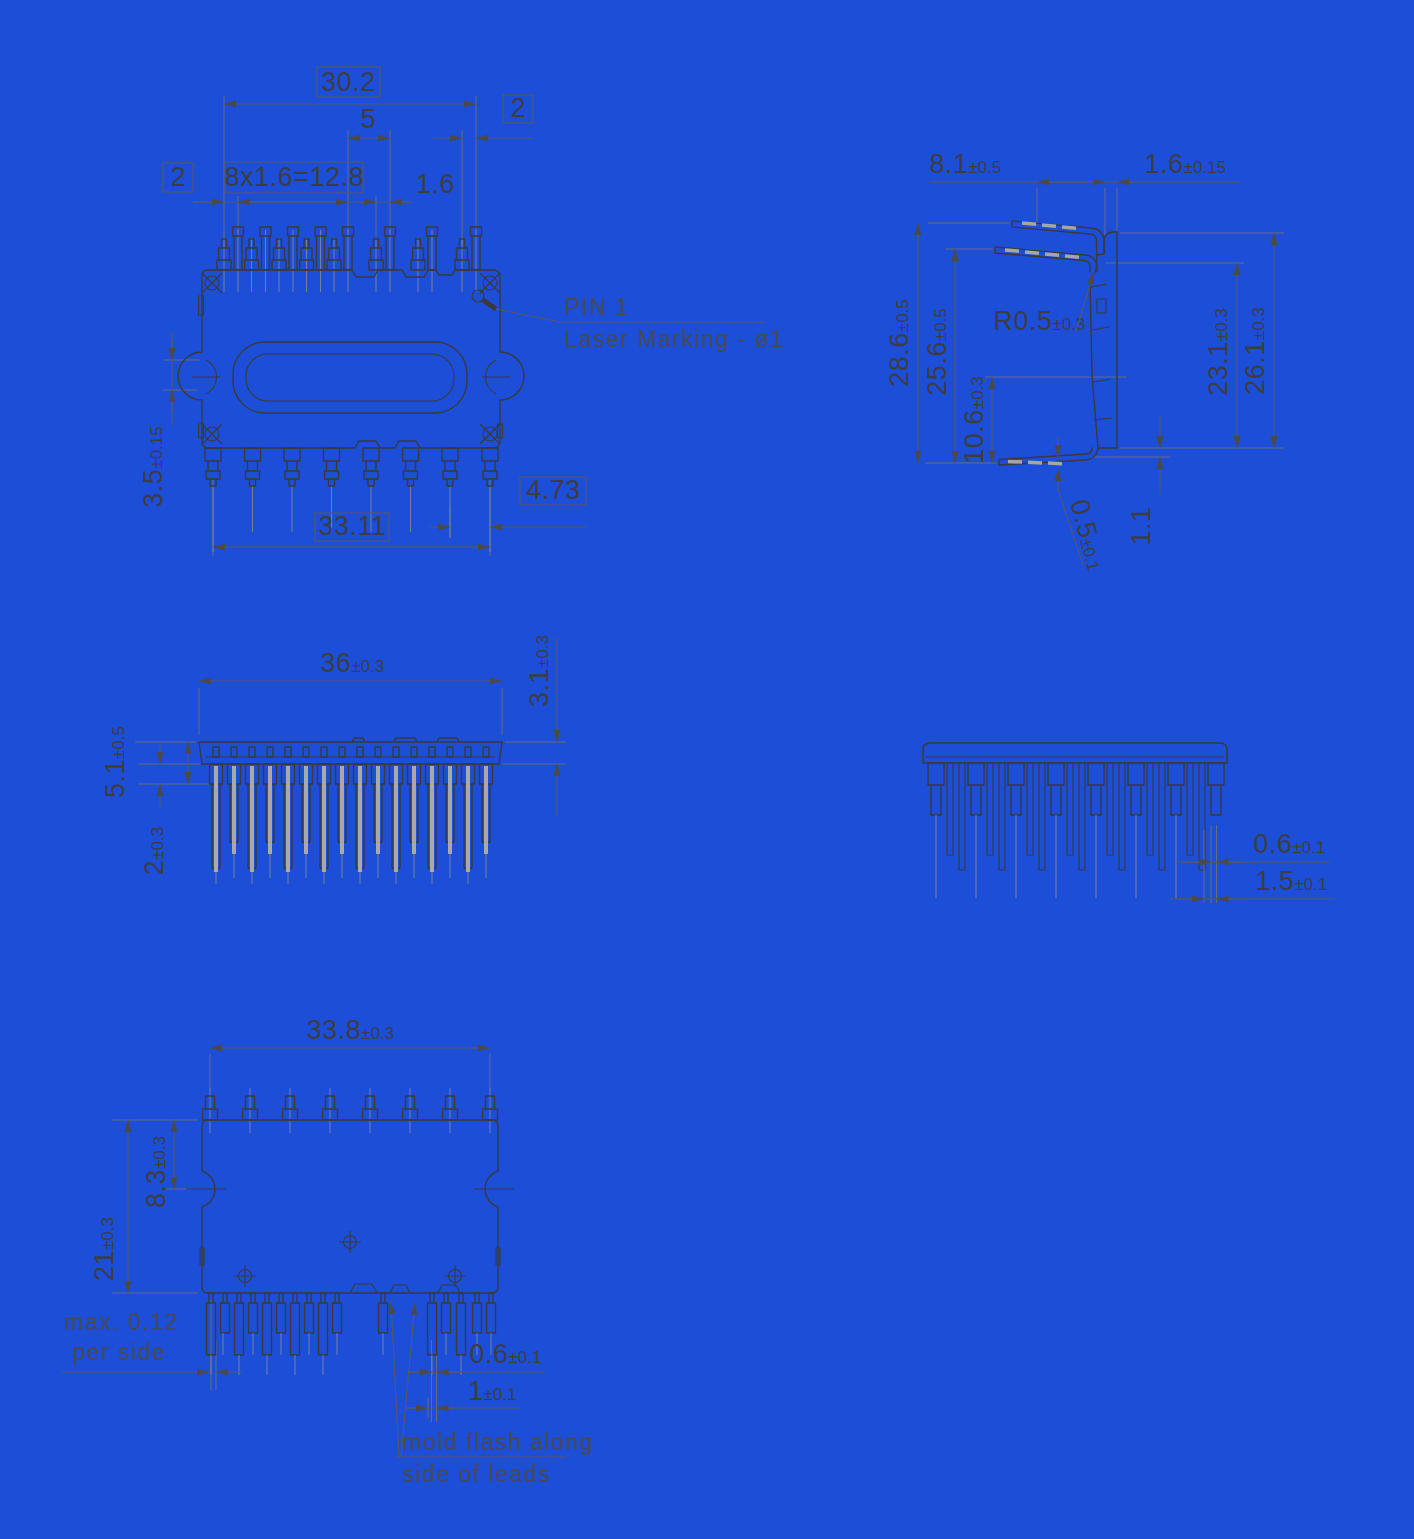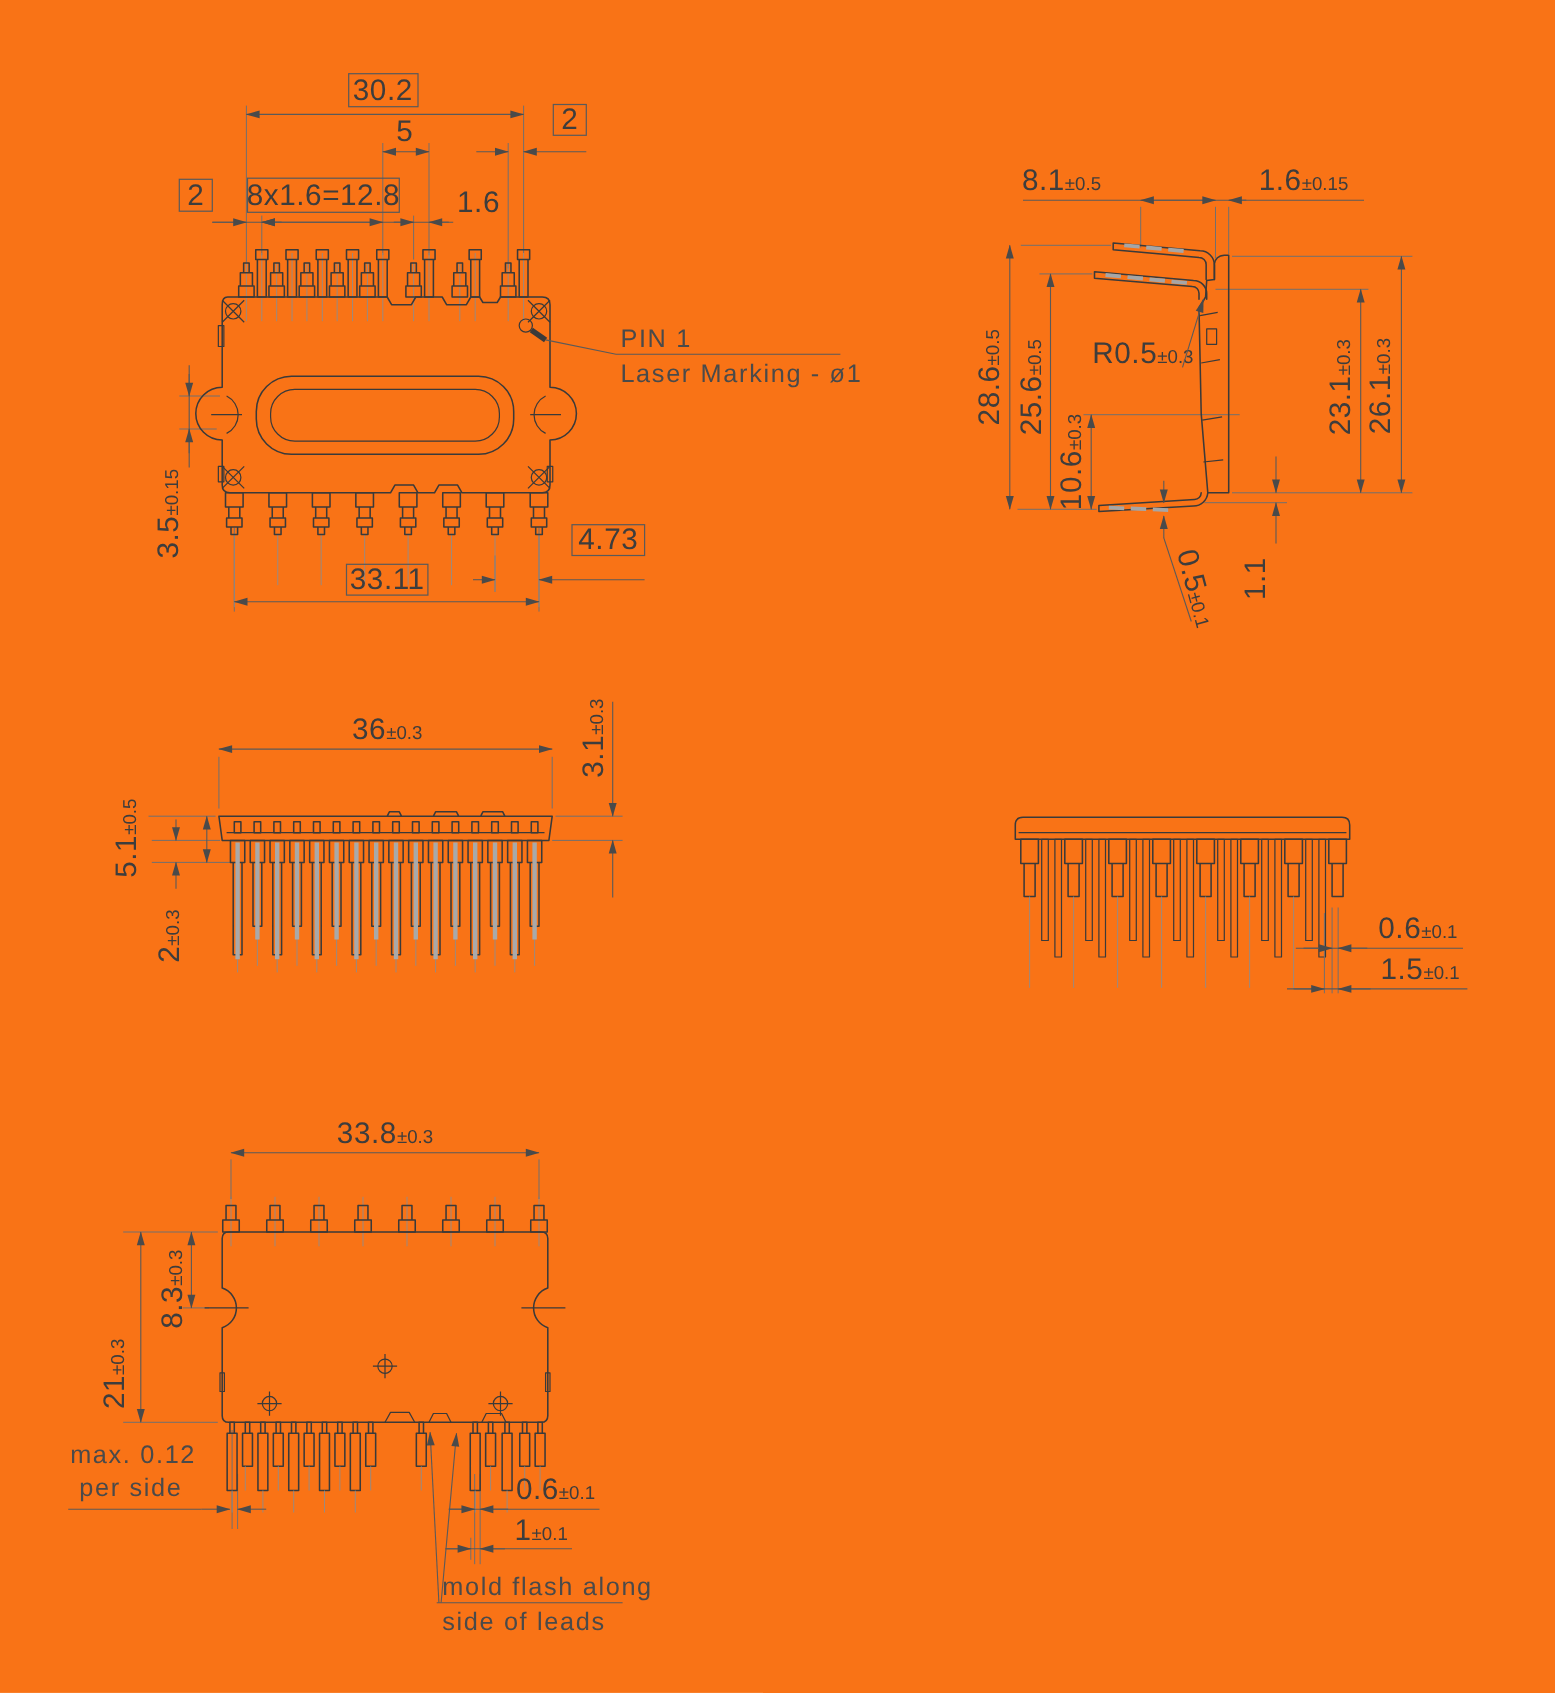--- a/index.html
+++ b/index.html
@@ -1,16 +1,16 @@
 <!DOCTYPE html>
 <html><head>
 <meta charset="utf-8">
 <style>
   html,body{margin:0;padding:0;background:#fff;}
-  #canvas{position:relative;width:1414px;height:1539px;background:#f97316;overflow:hidden;}
+  #canvas{position:relative;width:1414px;height:1539px;background:#1d4ed8;overflow:hidden;}
   svg{position:absolute;left:0;top:0;}
   .obj{stroke:#3a3a3a;stroke-width:1.4;fill:none;stroke-linejoin:round;stroke-linecap:round;}
   .obj2{stroke:#3a3a3a;stroke-width:1.1;fill:none;stroke-linejoin:round;}
   .dim{stroke:#5a5a5a;stroke-width:1;fill:none;}
   .ext{stroke:#6f6f6f;stroke-width:.9;fill:none;}
   .cl{stroke:#8d8d8d;stroke-width:.8;fill:none;}
   .crimp{stroke:#a6a6a6;stroke-width:3.5;fill:none;}
   .gray{fill:#a9a9a9;}
   .box{stroke:#5a5a5a;stroke-width:1.1;fill:none;}
   text{font-family:"Liberation Sans",sans-serif;fill:#3d3d3d;}

